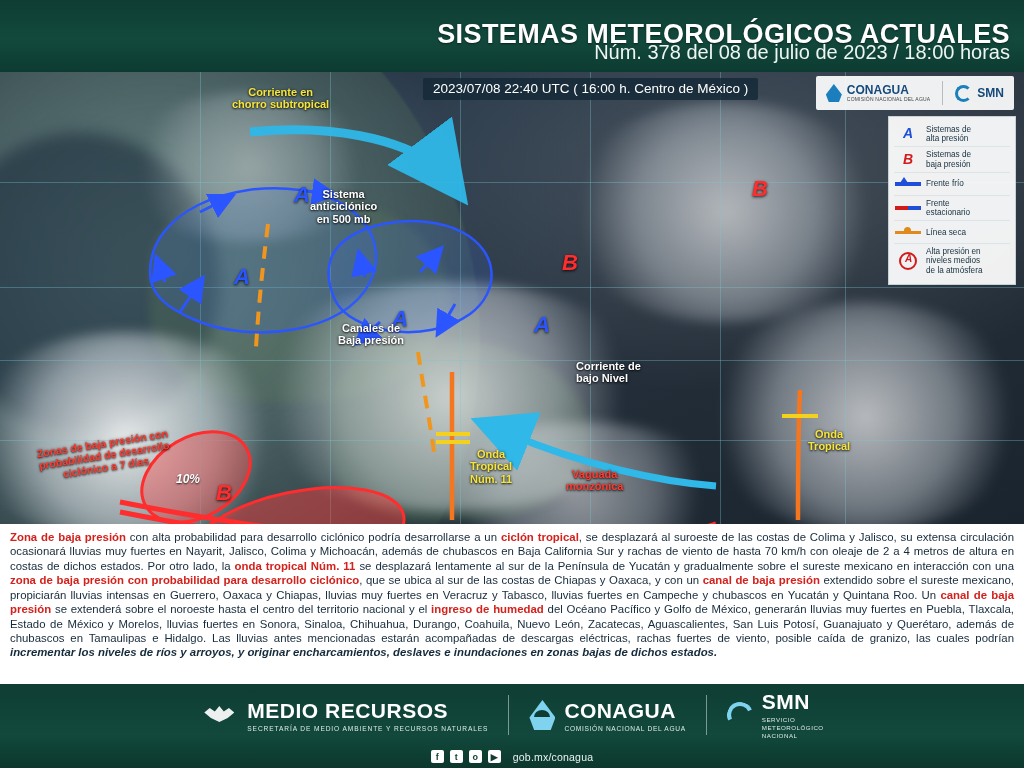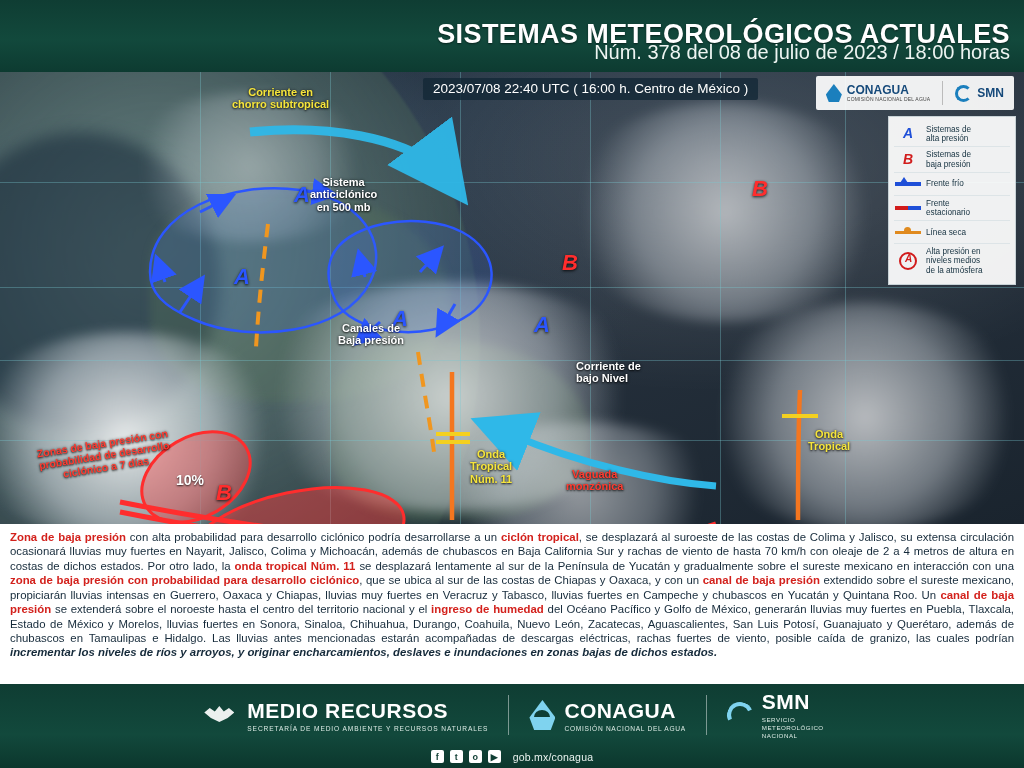--- a/index.html
+++ b/index.html
@@ -124,22 +124,23 @@
   .lbl.red    { color: #ff3b30; }
 
   .mark {
     position: absolute; font-weight: bold; font-style: italic;
     text-shadow: 0 1px 3px rgba(0,0,0,.85);
   }
   .mark.A { color: #2b56ff; font-size: 22px; }
   .mark.B { color: #ff2d2d; font-size: 22px; }
 
   .pct {
-    position:absolute; color:#ffffff; font-size:14px; font-weight:bold;
+    position:absolute; color:#ffffff; font-size:12px; font-weight:bold;
     text-shadow:0 1px 2px rgba(0,0,0,.8);
+    font-style:italic;
   }
 
   
   .textblock {
     position: absolute; top: 524px; left: 0; width: 1024px; height: 160px;
     background: #ffffff; color: #152a3a;
     padding: 6px 10px 4px 10px;
     font-size: 11.4px; line-height: 1.265; text-align: justify;
   }
   .hl-red { color: #d3211c; font-weight: bold; }
@@ -342,21 +343,21 @@
     <div class="mark A" style="left:392px; top:234px;">A</div>
     <div class="mark A" style="left:534px; top:240px;">A</div>
     <div class="mark B" style="left:752px; top:104px;">B</div>
     <div class="mark B" style="left:562px; top:178px;">B</div>
     <div class="mark B" style="left:216px; top:408px;">B</div>
 
     <div class="pct" style="left:176px; top:400px;">10%</div>
 
     <div class="lbl yellow" style="left:232px; top:14px; text-align:center;">Corriente en
 chorro subtropical</div>
-    <div class="lbl white" style="left:310px; top:104px; text-align:center;">Sistema
+    <div class="lbl white" style="left:310px; top:116px; text-align:center;">Sistema
 anticiclónico
 en 500 mb</div>
     <div class="lbl white" style="left:338px; top:250px; text-align:center;">Canales de
 Baja presión</div>
     <div class="lbl white" style="left:576px; top:288px; ">Corriente de
 bajo Nivel</div>
     <div class="lbl red" style="left:38px; top:366px; font-size:10.5px; text-align:center; transform:rotate(-9deg);">Zonas de baja presión con
 probabilidad de desarrollo
 ciclónico a 7 días</div>
     <div class="lbl yellow" style="left:470px; top:376px; text-align:center;">Onda

